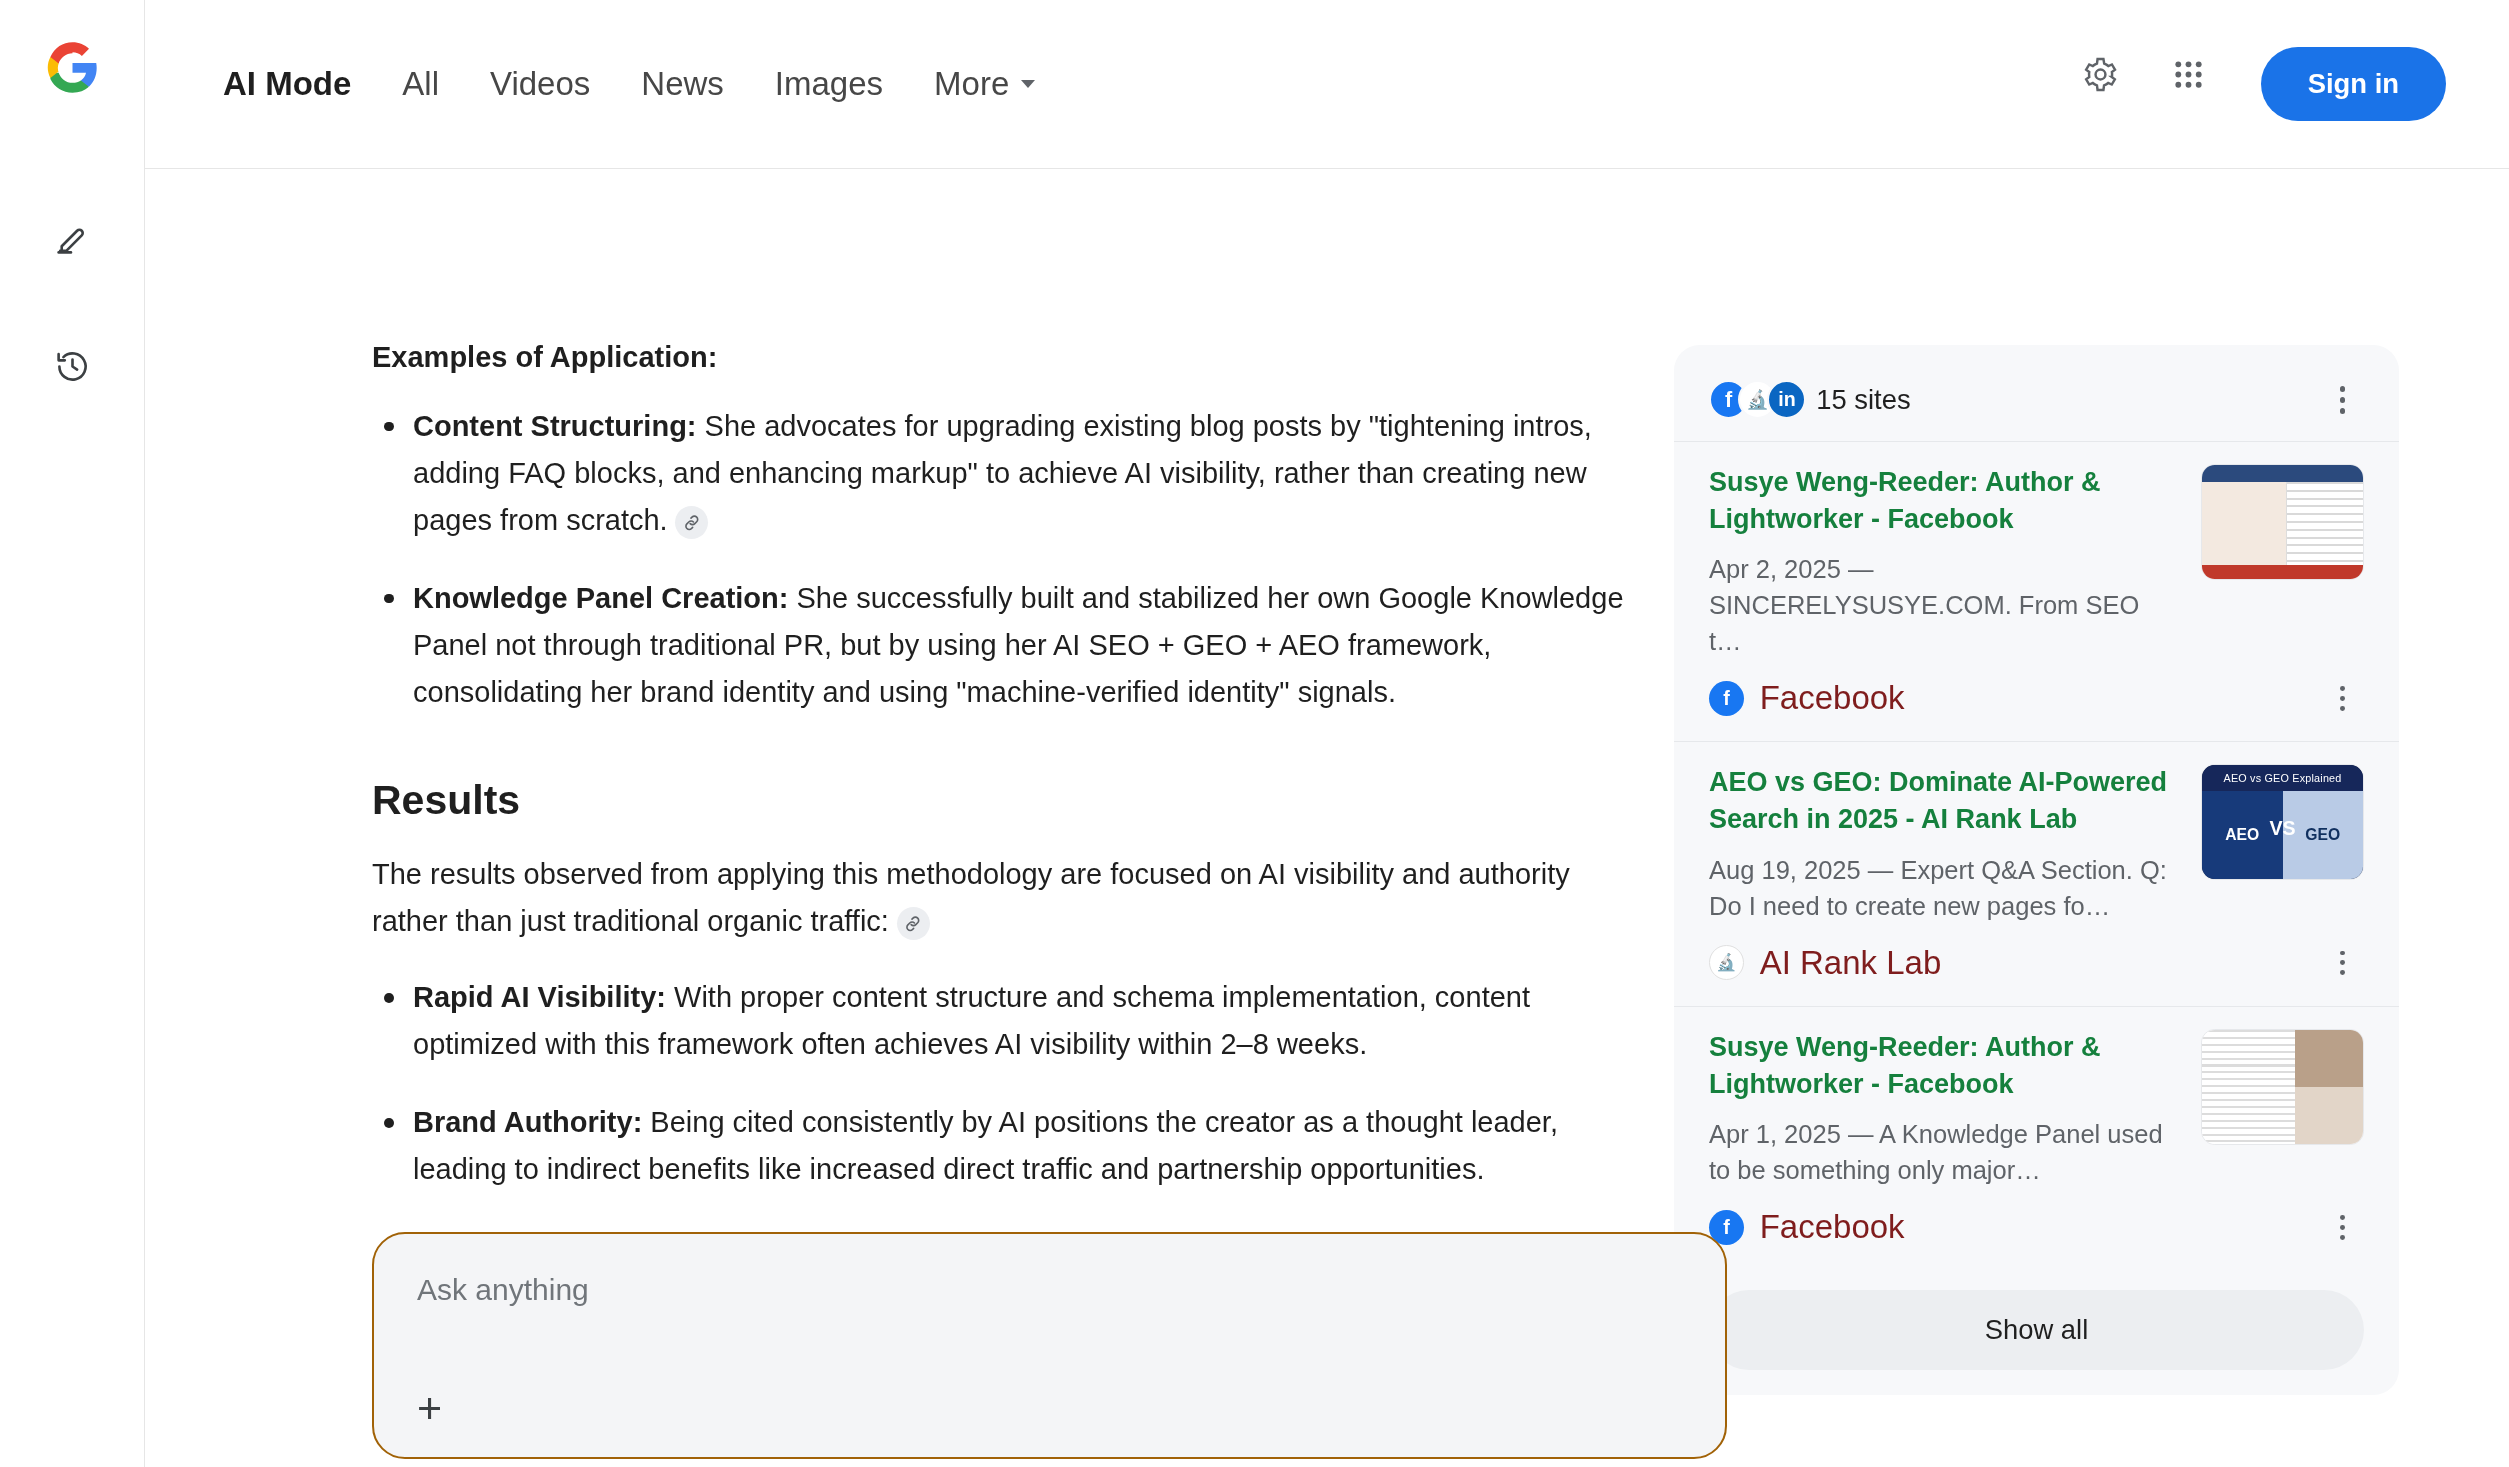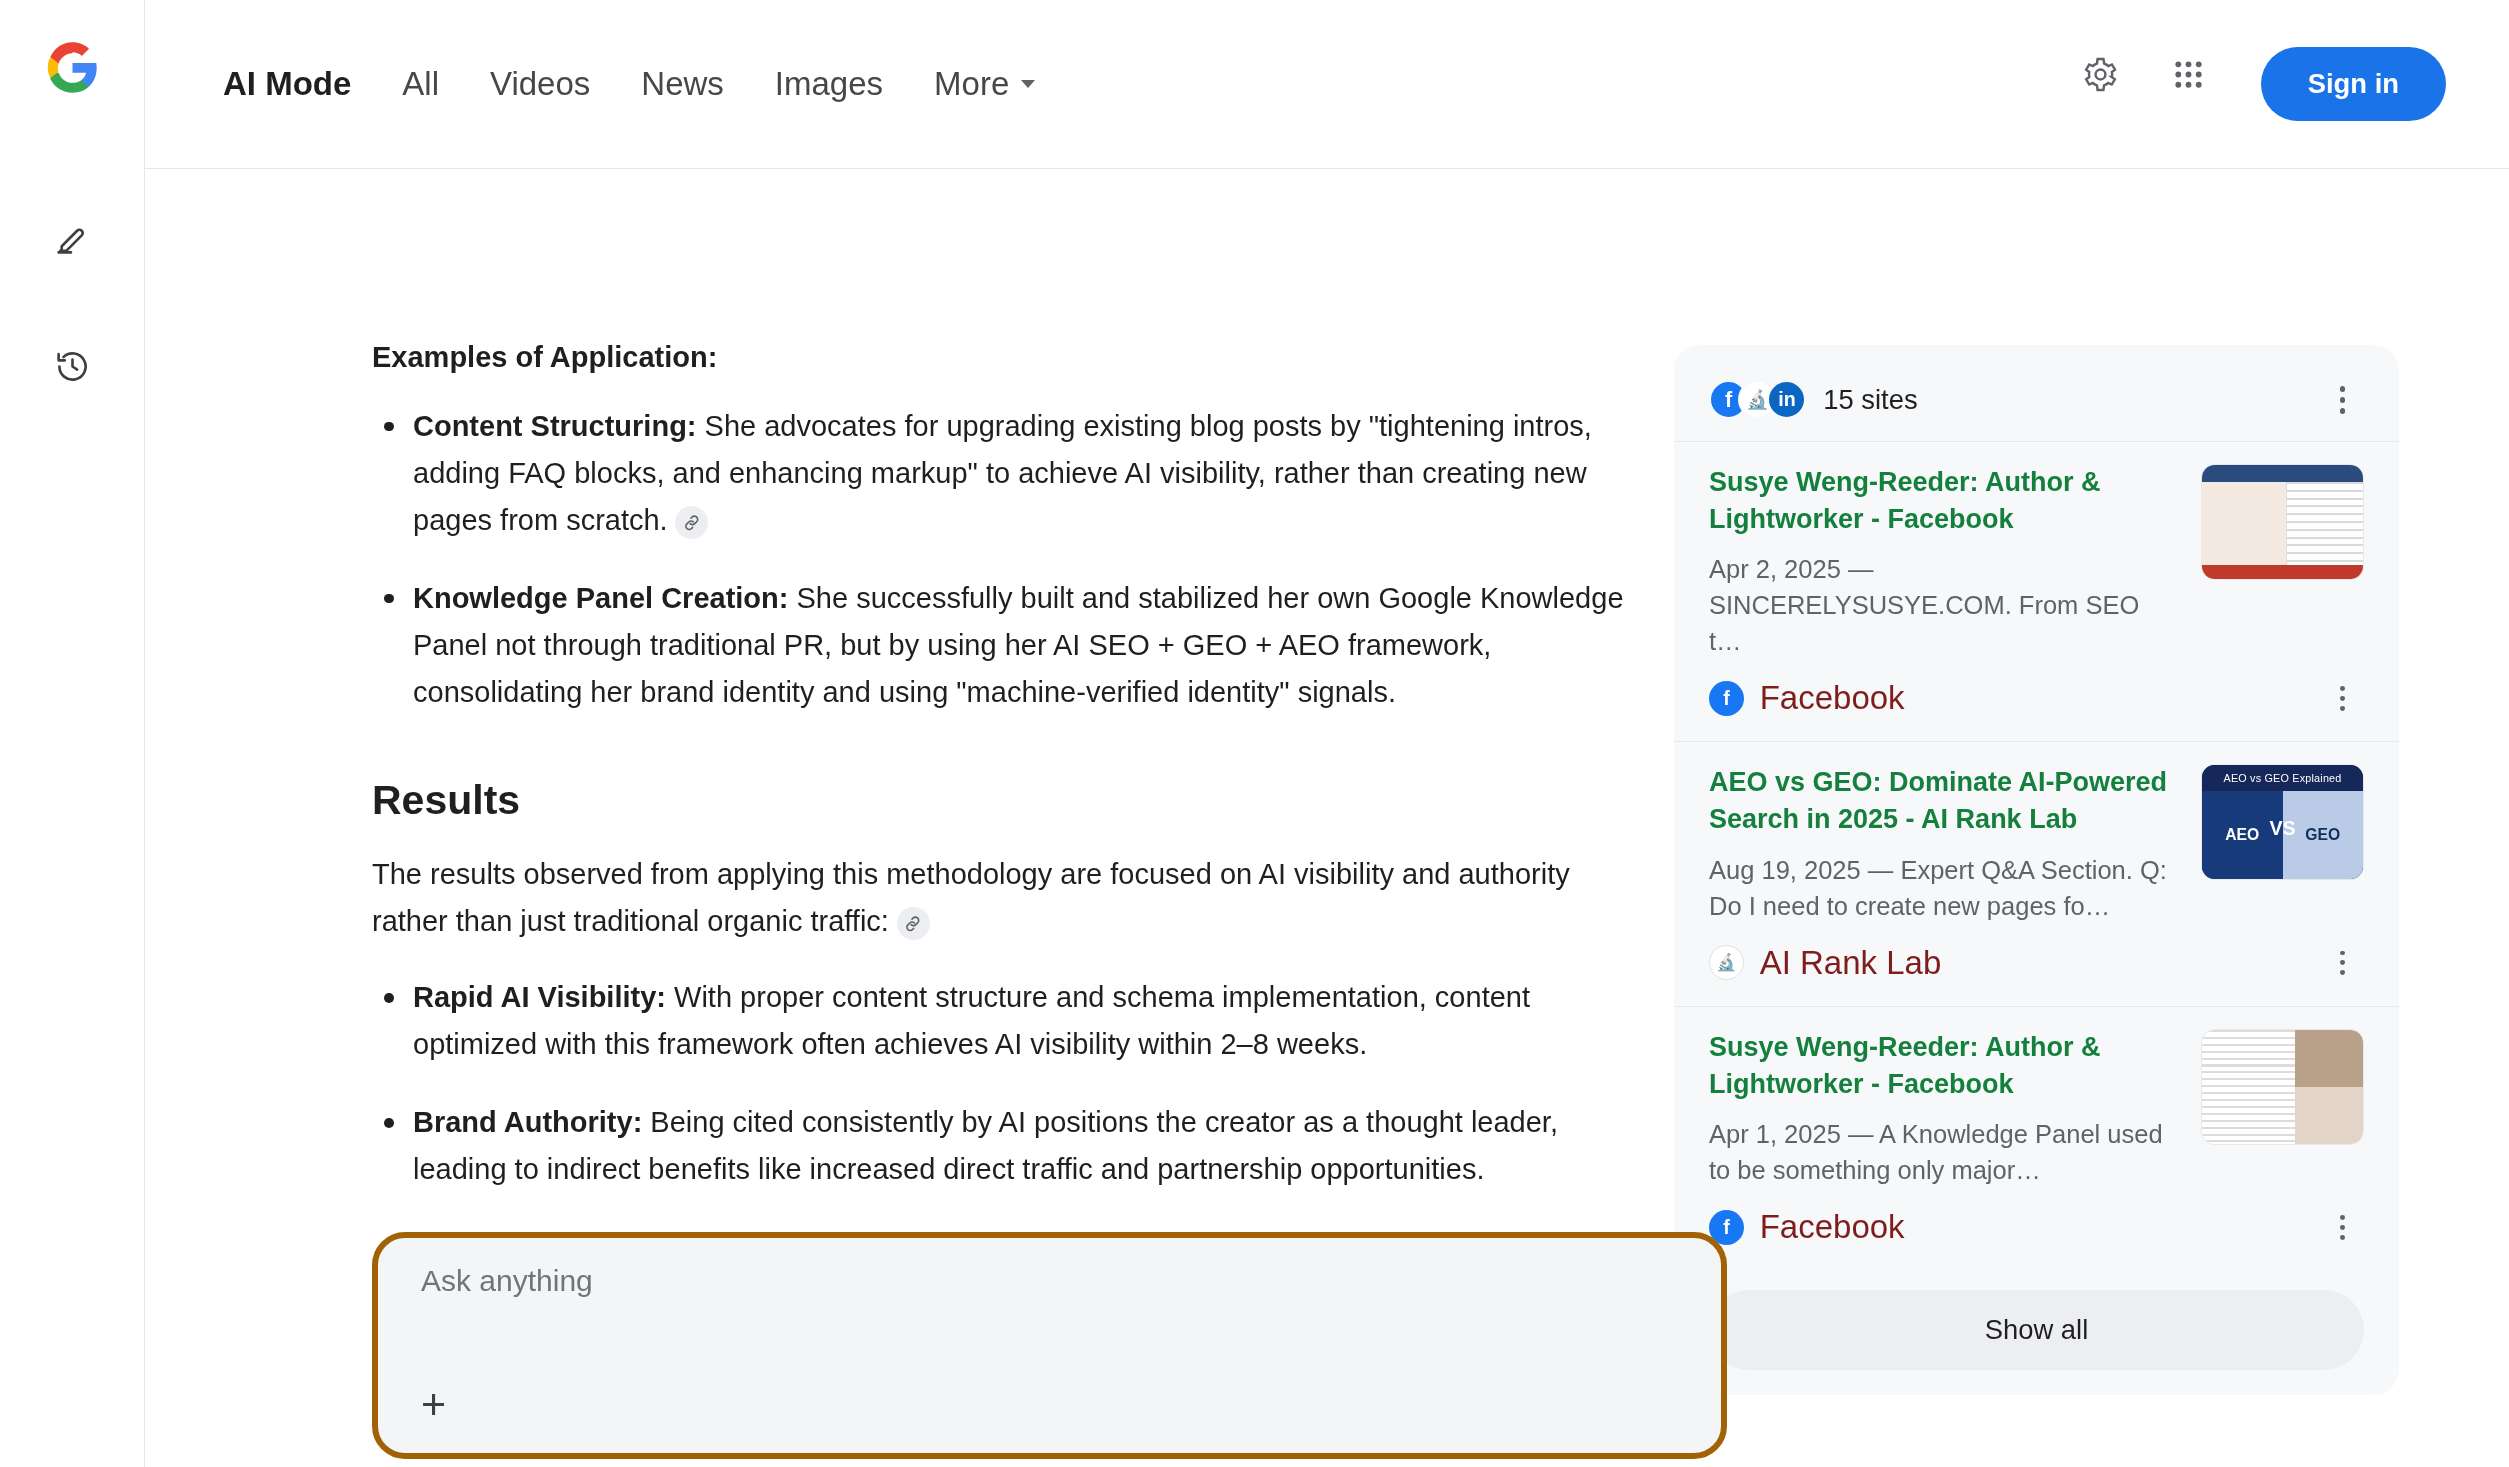--- a/index.html
+++ b/index.html
@@ -179,23 +179,23 @@
     cursor: pointer;
   }
   .link-chip svg { display: block; }
 
   
   .askbox {
     margin-top: 39px;
     width: 1355px;
     height: 227px;
     background: #f4f5f7;
-    border: 6px solid #a16207;
+    border: 2px solid #a16207;
     border-radius: 33px;
-    padding: 26px 43px;
+    padding: 39px 43px;
     position: relative;
   }
   .ask-placeholder {
     font-size: 30px;
     color: #70757a;
   }
   .ask-plus {
     position: absolute;
     left: 43px; bottom: 27.4px;
     font-size: 43px;
@@ -235,21 +235,20 @@
     border: 2px solid #f7f8fa;
     overflow: hidden;
   }
   .fav.fb { background: #1877f2; }
   .fav.lab { background: #ffffff; color:#333; font-size: 18.6px; }
   .fav.li { background: #0a66c2; font-size: 19.6px; }
   .sites-count {
     font-size: 27.4px;
     color: #1f1f1f;
     font-weight: 500;
-    margin-left: 7px;
   }
   .kebab {
     margin-left: auto;
     width: 43px; height: 43px;
     display: flex; flex-direction: column; align-items: center; justify-content: center;
     gap: 4.9px;
     cursor: pointer;
   }
   .kebab span {
     width: 5.9px; height: 5.9px; border-radius: 50%; background: #5f6368;

